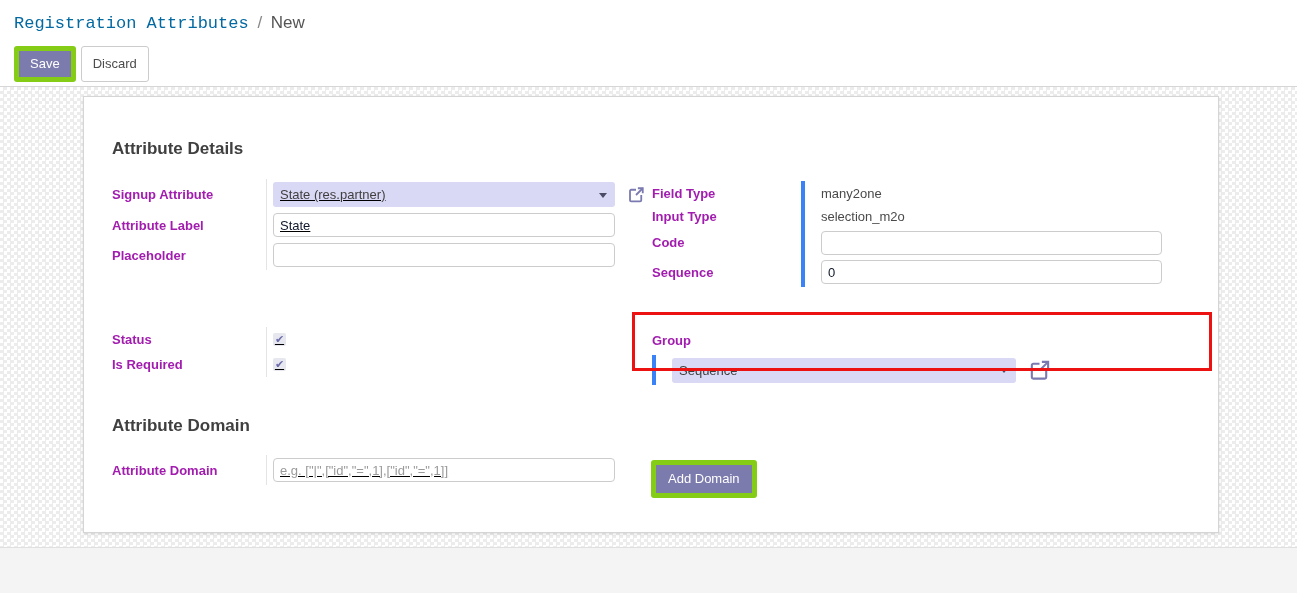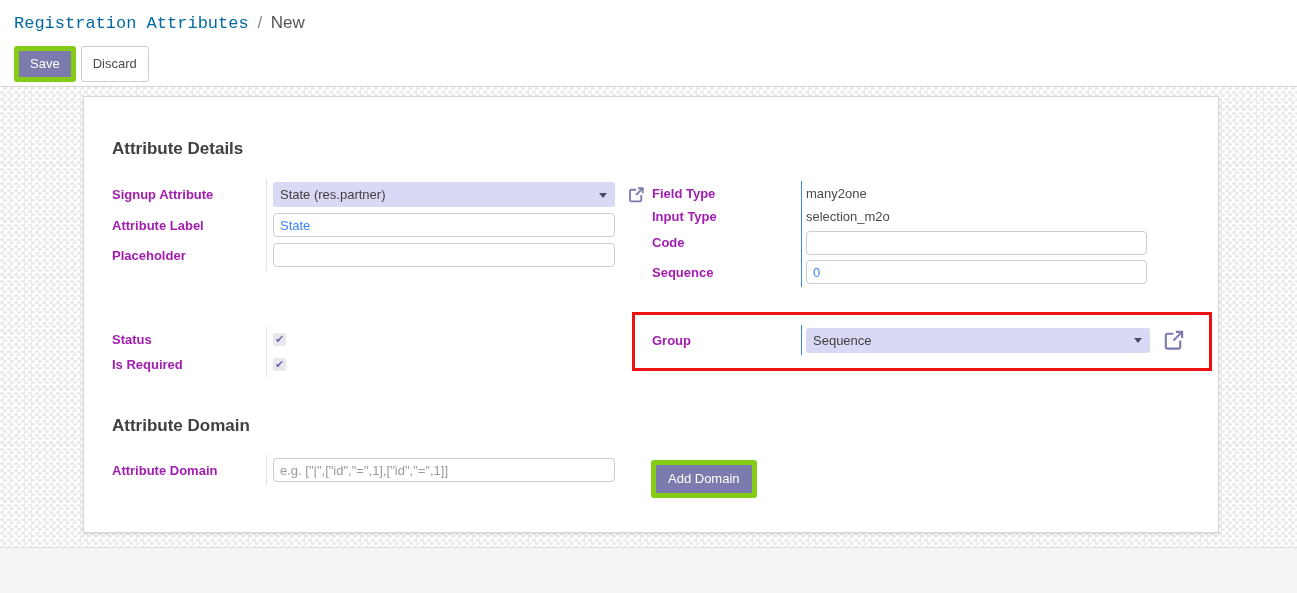--- a/index.html
+++ b/index.html
@@ -37,30 +37,30 @@
     background: #fff; border: 1px solid #d5d5d5; box-shadow: 0 1px 3px rgba(0,0,0,.12);
   }
   .section-title { position: absolute; left: 28px; font-size: 17px; font-weight: 700; color: #404040; }
   .title-details { top: 42px; }
   .title-domain  { top: 319px; }
 
   
   .fgroup { position: absolute; display: flex; }
   .lcol { width: 154px; }
   .rcol-l { width: 149px; }
-  .fcol { border-left: 1px solid #e4e4e4; padding-left: 6px; }
-  .fcol-r { border-left: 1px solid #3b82f6; padding-left: 4px; }
+  .fcol { border-left: 1px solid #e4e4e4; padding-left: 6px; text-decoration: underline; }
+  .fcol-r { border-left: 4px solid #3b82f6; padding-left: 16px; }
   .frow { display: flex; align-items: center; }
   .lrow { display: flex; align-items: center; font-size: 13px; font-weight: 700; color: #a21caf; }
   .h31 { height: 31px; } .h30 { height: 30px; } .h29 { height: 29px; }
   .h25 { height: 25px; } .h24 { height: 24px; } .h23 { height: 23px; }
 
   .o-input {
     width: 342px; height: 24px; border: 1px solid #ccc; border-radius: 4px;
-    font-size: 13px; color: #3b82f6; padding: 2px 6px; background: #fff;
+    font-size: 13px; color: #0f172a; padding: 2px 6px; background: #fff;
     font-family: "Liberation Sans", sans-serif; outline: none;
   }
   .o-input::placeholder { color: #9a9a9a; }
   .o-input.narrow { width: 341px; }
 
   .dropdown {
     position: relative; width: 342px; height: 25px; background: #d9d8f5;
     border-radius: 3px; font-size: 13px; color: #3f3f3f;
     display: flex; align-items: center; padding: 0 22px 0 7px; cursor: pointer;
   }
@@ -168,21 +168,21 @@
             <div class="o-checkbox">✔</div>
           </div>
           <div class="frow h25">
             <div class="o-checkbox">✔</div>
           </div>
         </div>
       </div>
 
       <div class="highlight-box"></div>
 
-      <div class="fgroup" style="left:568px; top:228px;">
+      <div class="fgroup" style="left:568px; top:228px;flex-direction:column;">
         <div class="rcol-l">
           <div class="lrow h30">Group</div>
         </div>
         <div class="fcol-r">
           <div class="frow h30">
             <div class="dropdown group-dd">
               <span>Sequence</span>
               <span class="caret"></span>
             </div>
             <span class="ext-icon">

